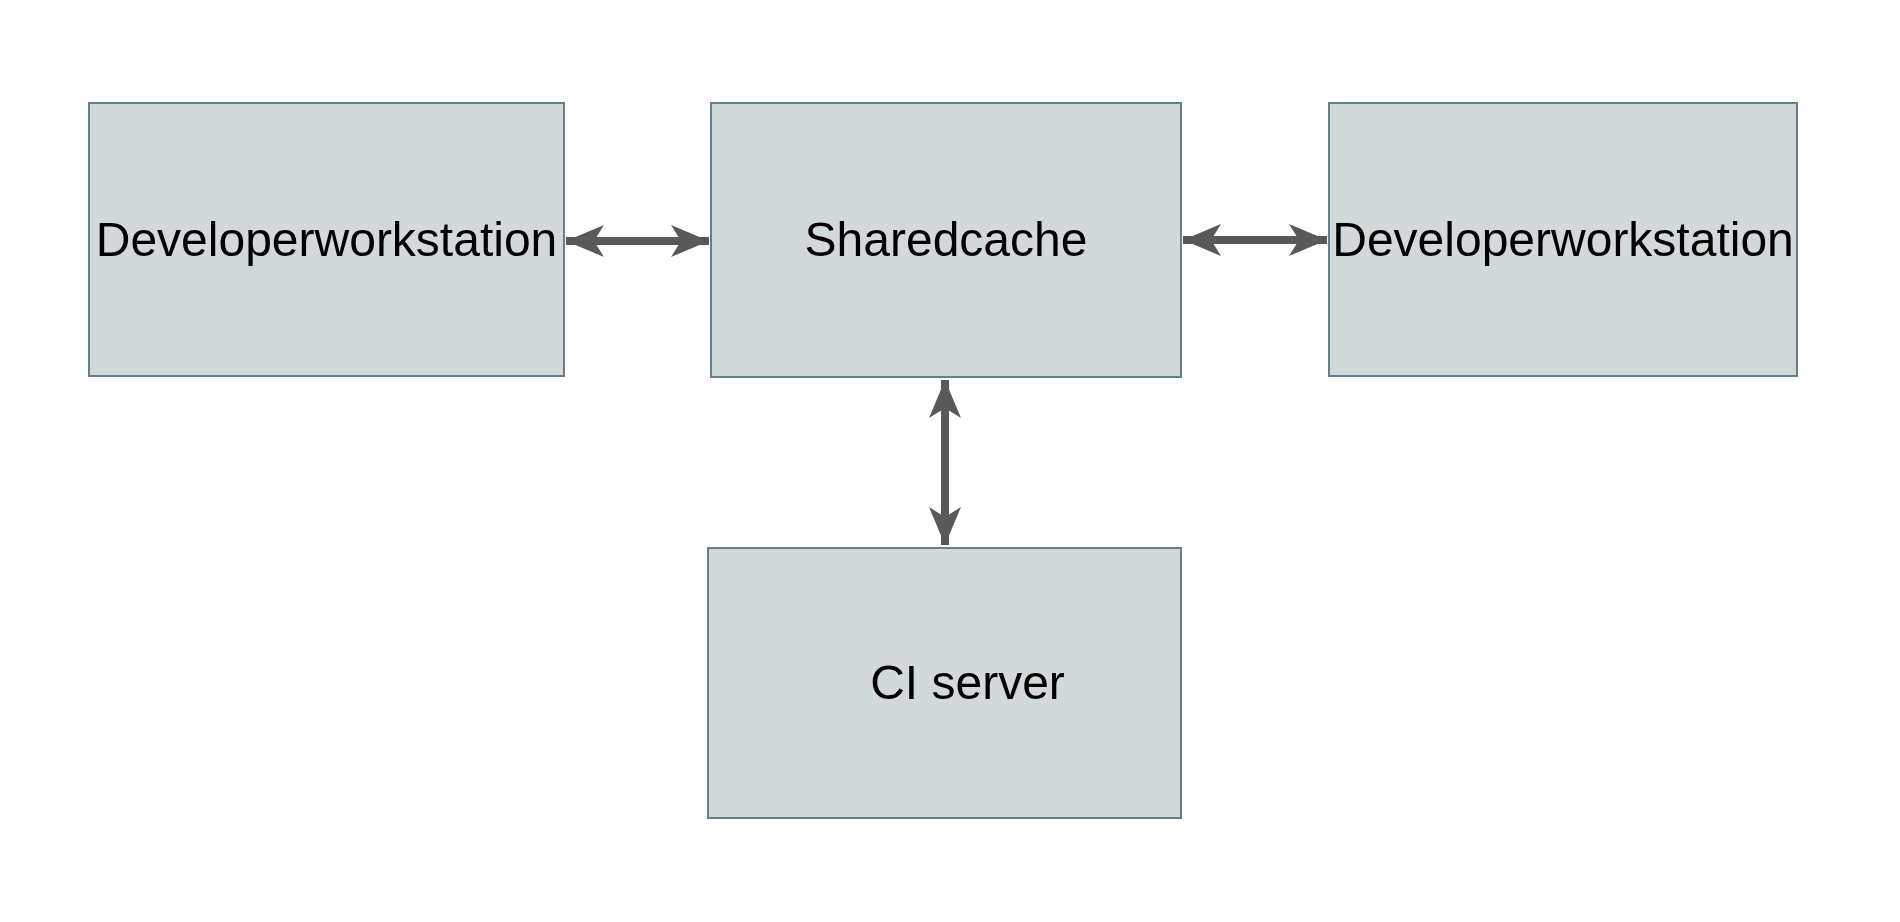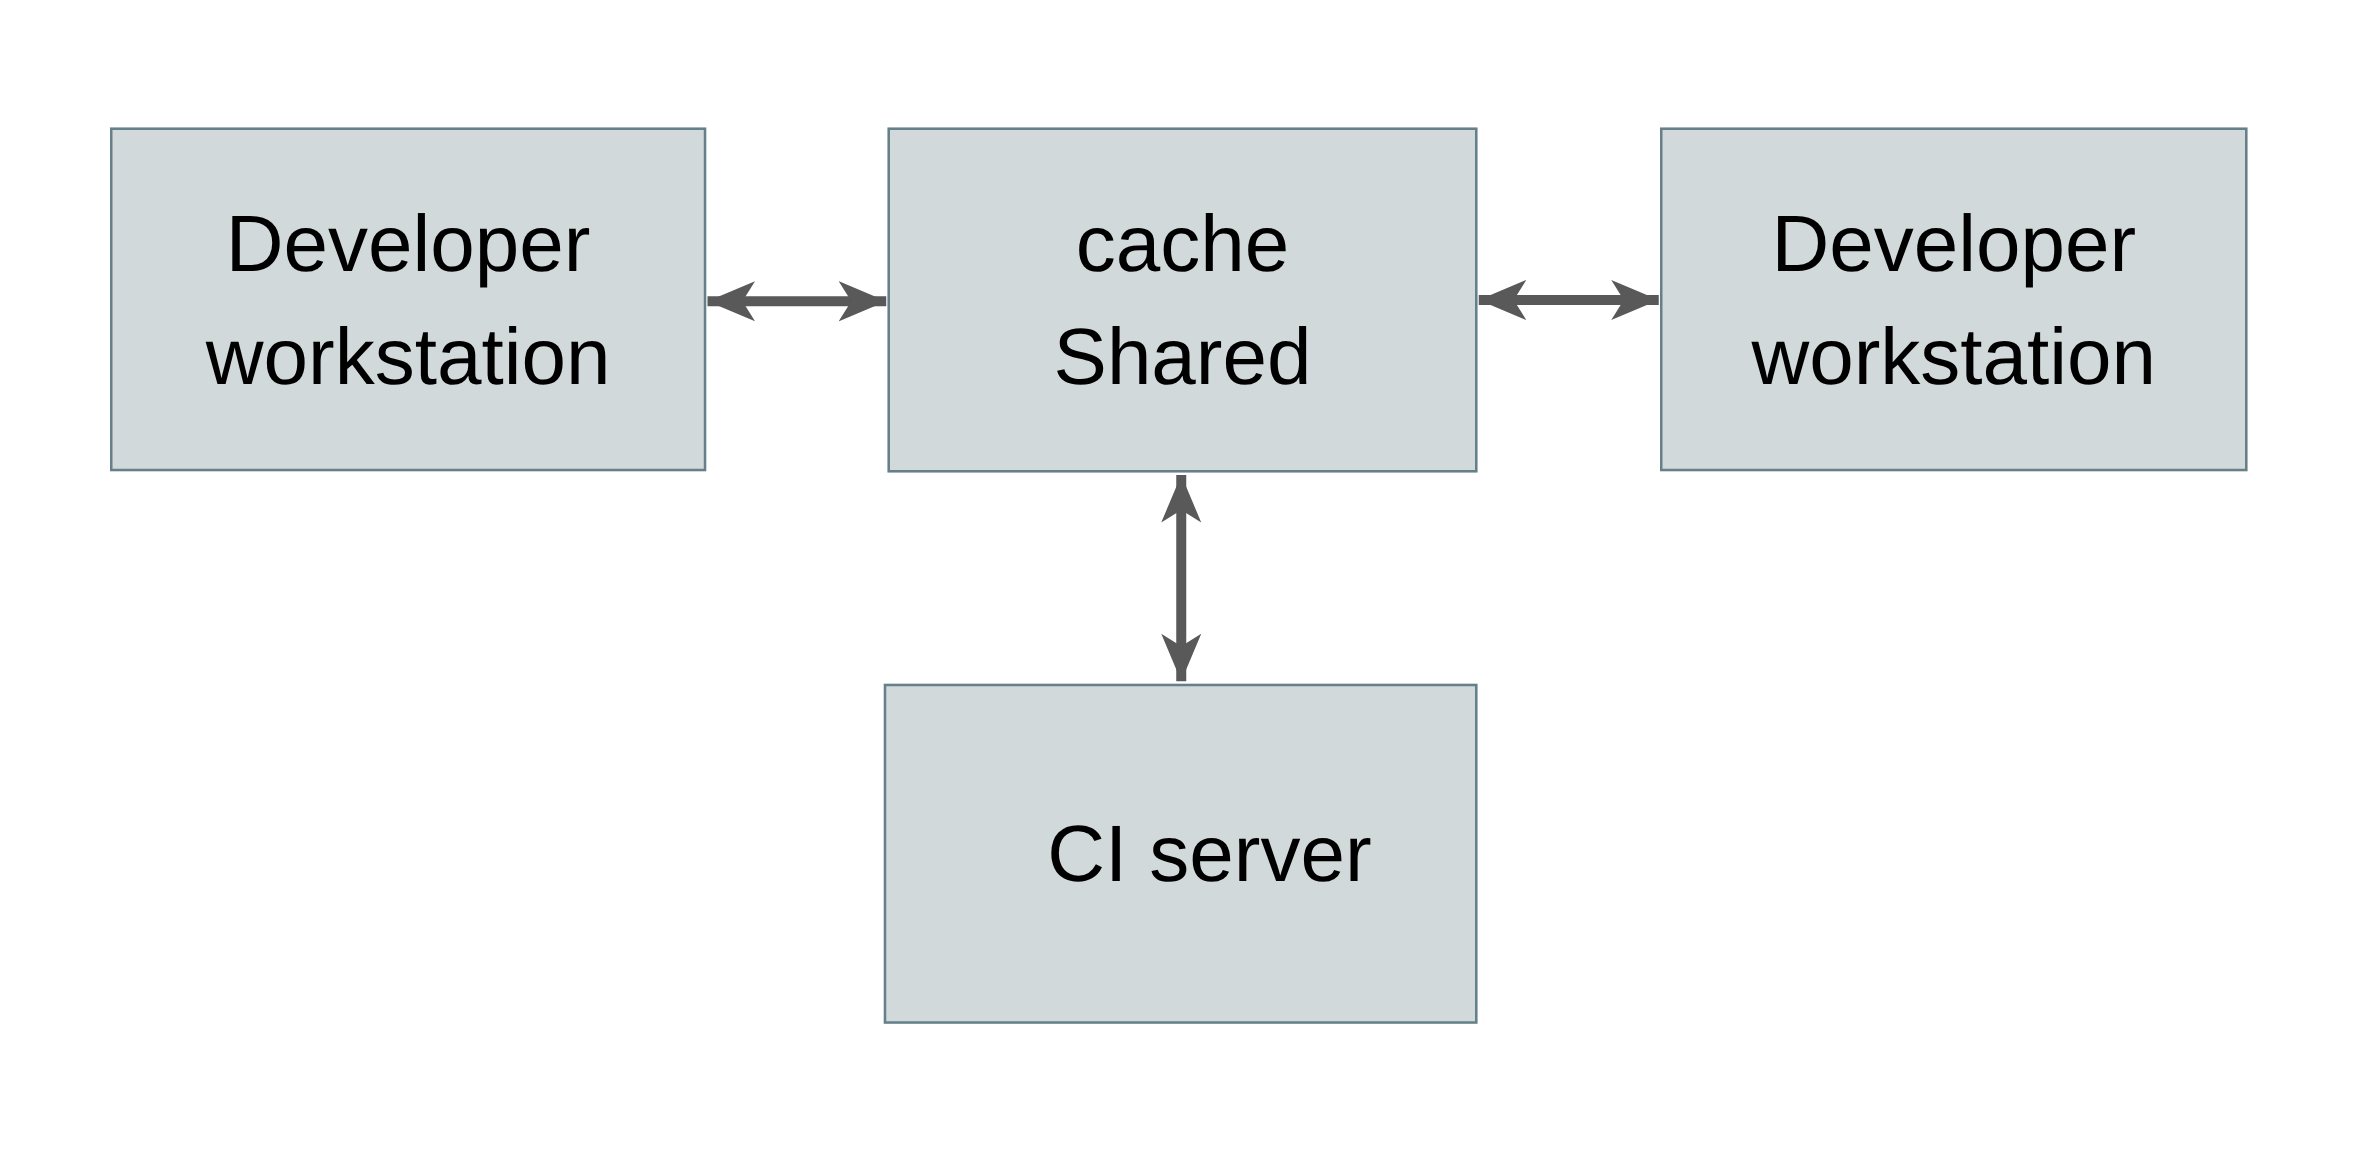--- a/index.html
+++ b/index.html
@@ -21,26 +21,26 @@
     height: 922px;
     background: var(--background);
     overflow: hidden;
     font-family: "Liberation Sans", sans-serif;
   }
   .node {
     position: absolute;
     background: var(--node-fill);
     border: 2px solid var(--node-border);
     display: flex;
-    flex-direction: column;
+    flex-direction: row;
     align-items: center;
     justify-content: center;
     text-align: center;
     color: var(--text);
-    font-size: 64px;
+    font-size: 48px;
     line-height: 90px;
     letter-spacing: 0px;
   }
   .node .label-line {
     display: block;
     white-space: nowrap;
   }
   .node .label-line:empty { display: none; }
 
   #node-dev-left   { left: 88px;   top: 102px; width: 477px; height: 275px; }
@@ -81,22 +81,22 @@
     <line class="edge" x1="1183" y1="240" x2="1327" y2="240" marker-start="url(#ah)" marker-end="url(#ah)"></line>
     <line class="edge" x1="945" y1="380" x2="945" y2="545" marker-start="url(#ah)" marker-end="url(#ah)"></line>
   </svg>
 
   <div class="node" id="node-dev-left">
     <span class="label-line">Developer</span>
     <span class="label-line">workstation</span>
   </div>
 
   <div class="node" id="node-shared">
+    <span class="label-line">Shared</span>
     <span class="label-line">cache</span>
-    <span class="label-line">Shared</span>
   </div>
 
   <div class="node" id="node-dev-right">
     <span class="label-line">Developer</span>
     <span class="label-line">workstation</span>
   </div>
 
   <div class="node" id="node-ci">
     <span class="label-line">CI server</span>
 

